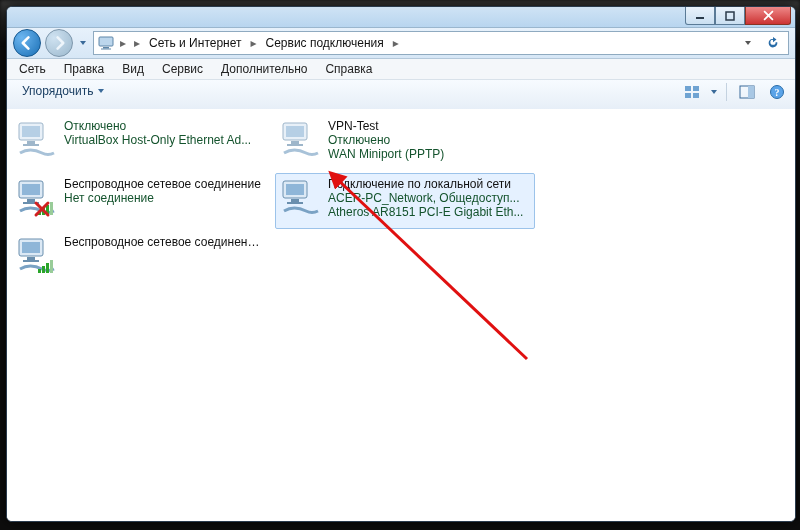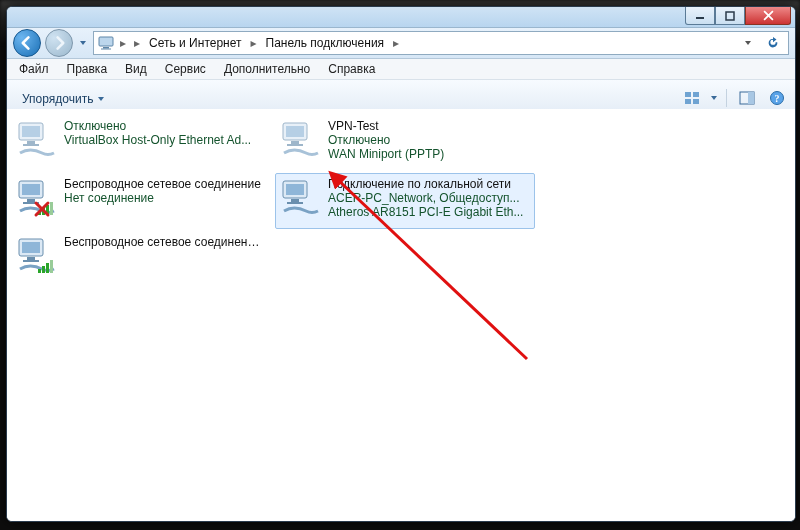--- a/index.html
+++ b/index.html
@@ -29,21 +29,21 @@
   .address .dropbtn{width:16px;text-align:center;color:#444;}
   .address .refresh{width:22px;height:22px;margin-left:2px;display:flex;align-items:center;justify-content:center;color:#2a6da8;}
   .searchbox{width:190px;height:22px;background:#fff;border:1px solid #8faac0;display:flex;align-items:center;padding:0 4px;color:#888;}
   .searchbox .sicon{margin-right:4px;color:#3a74aa;}
   .searchbox input{border:none;outline:none;font-size:12px;width:100%;color:#333;font-style:italic;}
   .searchbox input::placeholder{color:#999;font-style:italic;}
   
   .menubar{height:20px;background:#f4f7fa;border-bottom:1px solid #d9e2ea;display:flex;align-items:center;padding:0 4px;gap:2px;}
   .menubar .mi{padding:2px 8px;color:#222;}
   
-  .orgbar{height:30px;background:linear-gradient(#f7fbff,#e6eef7);border-bottom:1px solid #cfd9e3;display:flex;align-items:flex-end;padding:0 6px;justify-content:space-between;}
+  .orgbar{height:30px;background:linear-gradient(#f7fbff,#e6eef7);border-bottom:1px solid #cfd9e3;display:flex;align-items:flex-start;padding:0 6px;justify-content:space-between;}
   .orgbtn{display:flex;align-items:center;gap:4px;color:#1b3f63;padding:3px 8px;border:1px solid transparent;border-radius:2px;}
   .orgright{display:flex;align-items:center;gap:6px;color:#3a6a99;}
   .orgright .tb{width:22px;height:22px;display:flex;align-items:center;justify-content:center;border:1px solid transparent;border-radius:2px;}
   .orgright .sepv{width:1px;height:18px;background:#c4d2e0;margin:0 2px;}
   
   .content{position:absolute;left:0;right:0;top:102px;bottom:0;background:#fff;overflow:auto;}
   .items{display:flex;flex-wrap:wrap;align-content:flex-start;padding:6px 4px;gap:2px 4px;}
   .item{width:250px;height:48px;display:flex;align-items:flex-start;padding:3px 4px;gap:6px;border:1px solid transparent;border-radius:2px;}
   .item.selected{background:#e5f1ff;border-color:#9cc3ea;}
   .itxt{flex:1;min-width:0;line-height:14px;}
@@ -107,39 +107,39 @@
           <svg viewBox="0 0 16 16">
               <rect x="1" y="2" width="14" height="9" rx="1" fill="#bcd6ec" stroke="#5e86a8"></rect>
               <rect x="5" y="12" width="6" height="1.5" fill="#5e86a8"></rect>
               <rect x="3" y="13.5" width="10" height="1" fill="#5e86a8"></rect>
             </svg>
         </span>
         <span class="sep">▸</span>
         <span class="sep">▸</span>
         <span class="crumb">Сеть и Интернет</span>
         <span class="sep">▸</span>
-        <span class="crumb">Панель подключения</span>
+        <span class="crumb">Сервис подключения</span>
         <span class="sep">▸</span>
         <span style="flex:1"></span>
         <span class="dropbtn">
           <svg width="8" height="8" viewBox="0 0 8 8">
               <path d="M1 2 L4 6 L7 2 Z" fill="#555"></path>
             </svg>
         </span>
         <span class="refresh">
           <svg width="14" height="14" viewBox="0 0 16 16">
               <path d="M8 3a5 5 0 1 0 4.9 4H11a3 3 0 1 1-3-3V1l4 3-4 3V5" fill="#2a6da8"></path>
             </svg>
         </span>
       </div>
 
     </div>
 
     <div class="menubar">
-      <span class="mi">Файл</span>
+      <span class="mi">Сеть</span>
       <span class="mi">Правка</span>
       <span class="mi">Вид</span>
       <span class="mi">Сервис</span>
       <span class="mi">Дополнительно</span>
       <span class="mi">Справка</span>
     </div>
 
     <div class="orgbar">
       <div class="orgbtn">
         <span>Упорядочить</span>

